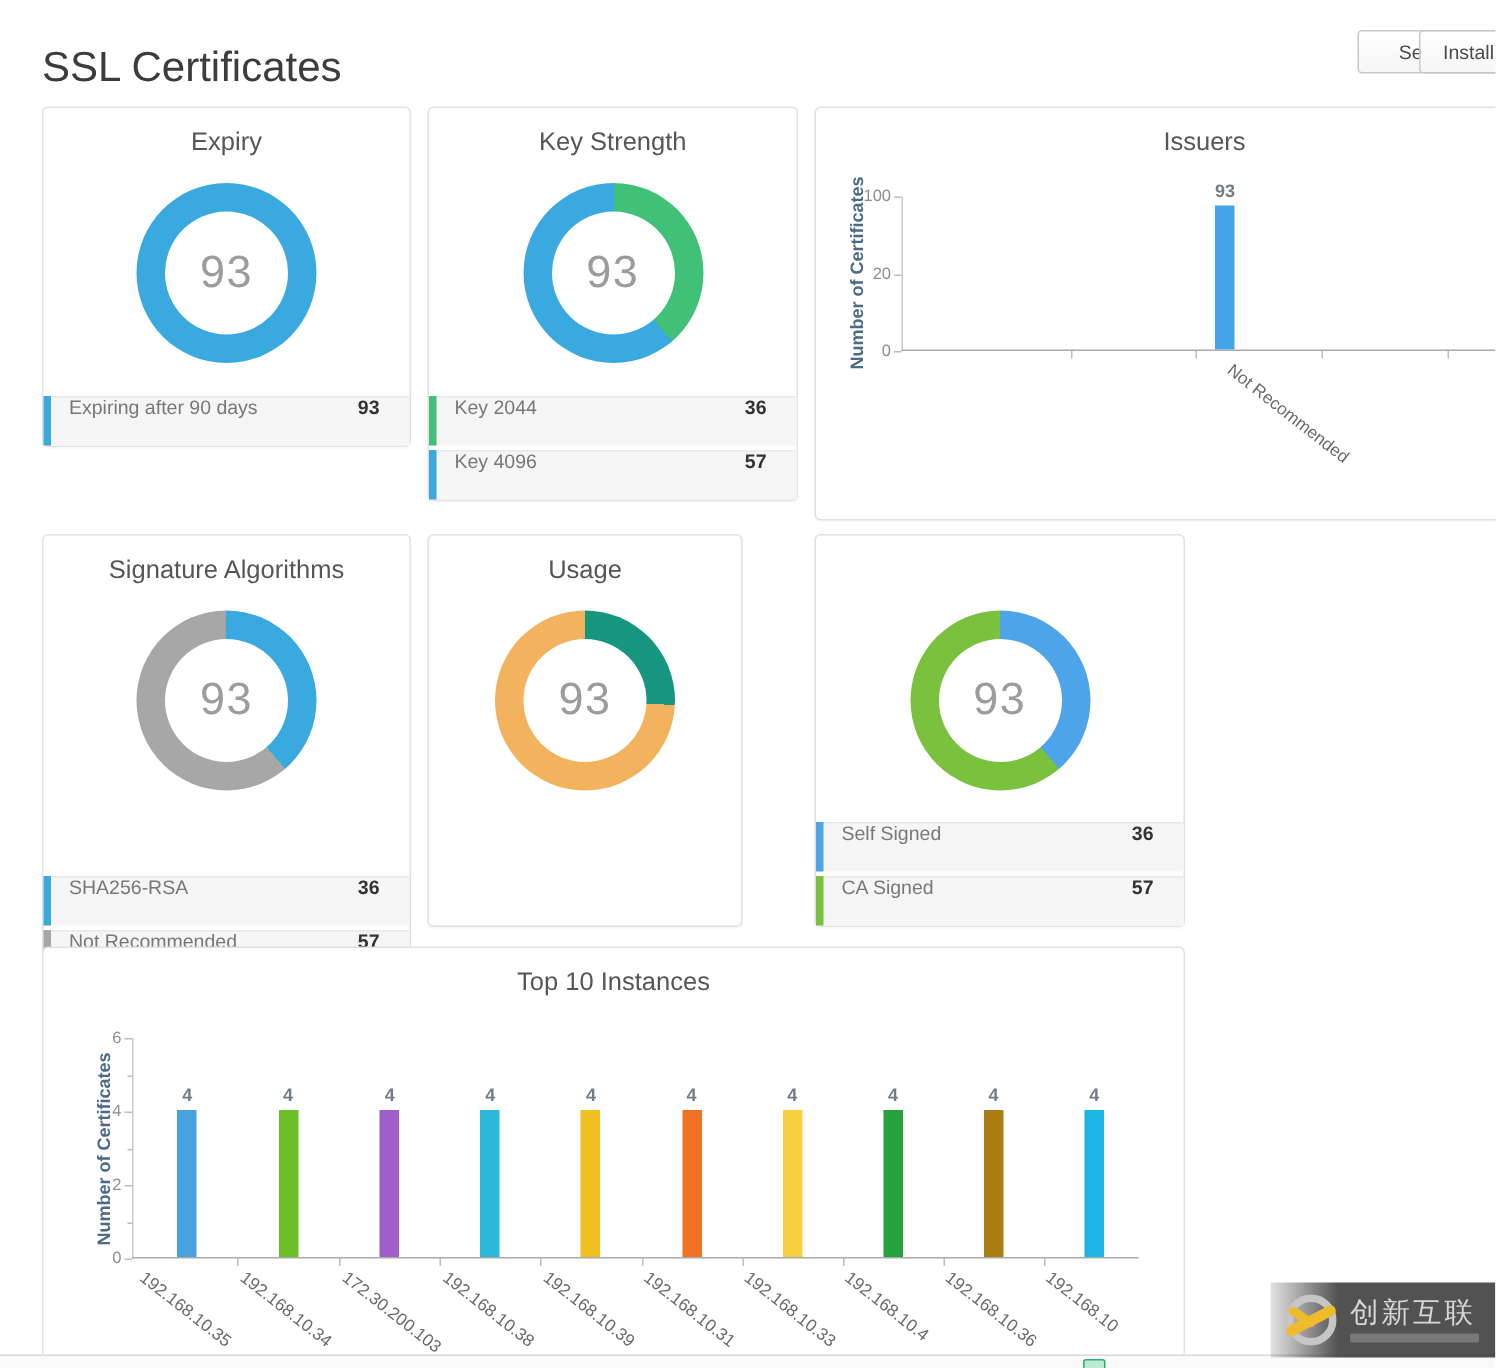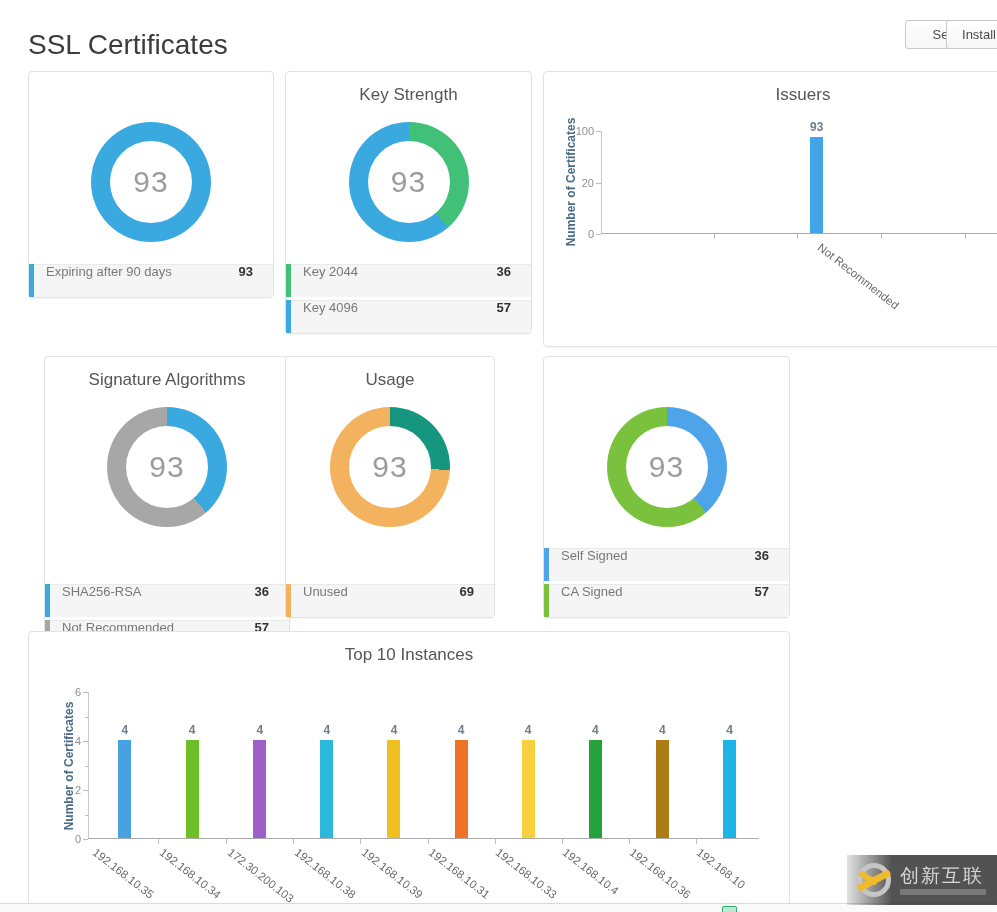--- a/index.html
+++ b/index.html
@@ -68,20 +68,21 @@
 </head>
 <body>
 
 <div class="viewport">
 
   <h1 class="page-title">SSL Certificates</h1>
   <button class="btn btn-settings">Settings</button>
   <button class="btn btn-install">Install</button>
 
   <div class="card" style="left:28px;top:71px;width:246px;height:227px;">
+    <div class="card-title">Expiry</div>
     <div class="donut" style="background: conic-gradient(rgb(57, 169, 224) 0deg, rgb(57, 169, 224) 360deg);">
       <span class="donut-total">93</span>
     </div>
     <div class="legend">
         <div class="legend-row">
           <span class="legend-marker" style="background: rgb(57, 169, 224);"></span>
           <span class="legend-label">Expiring after 90 days</span>
           <span class="legend-value">93</span>
         </div>
       </div>
@@ -120,21 +121,21 @@
         <div class="tick-x" style="left: 196.35px;"></div>
         <div class="tick-x" style="left: 279.972px;"></div>
         <div class="tick-x" style="left: 363.594px;"></div>
         <div class="bar" style="left: 209.254px; height: 95.79px; background: rgb(66, 165, 232);">
           <div class="bar-label">93</div>
         </div>
         <div class="xlabel" style="left: 221.754px; top: 110px; transform: rotate(38deg);">Not Recommended</div>
       </div>
   </div>
 
-  <div class="card" style="left:44px;top:356px;width:246px;height:298px;">
+  <div class="card" style="left:28px;top:356px;width:246px;height:298px;">
     <div class="card-title">Signature Algorithms</div>
     <div class="donut" style="background: conic-gradient(rgb(57, 169, 224) 0deg, rgb(57, 169, 224) 139.355deg, rgb(167, 167, 167) 139.355deg, rgb(167, 167, 167) 360deg);">
       <span class="donut-total">93</span>
     </div>
     <div class="legend">
         <div class="legend-row">
           <span class="legend-marker" style="background: rgb(57, 169, 224);"></span>
           <span class="legend-label">SHA256-RSA</span>
           <span class="legend-value">36</span>
         </div>
@@ -145,25 +146,20 @@
         </div>
       </div>
   </div>
 
   <div class="card" style="left:285px;top:356px;width:210px;height:262px;">
     <div class="card-title">Usage</div>
     <div class="donut" style="background: conic-gradient(rgb(22, 150, 126) 0deg, rgb(22, 150, 126) 92.9032deg, rgb(242, 178, 94) 92.9032deg, rgb(242, 178, 94) 360deg);">
       <span class="donut-total">93</span>
     </div>
     <div class="legend">
-        <div class="legend-row">
-          <span class="legend-marker" style="background: rgb(242, 178, 94);"></span>
-          <span class="legend-label">Unused</span>
-          <span class="legend-value">69</span>
-        </div>
       </div>
   </div>
 
   <div class="card" style="left:543px;top:356px;width:247px;height:262px;">
     <div class="donut" style="background: conic-gradient(rgb(77, 164, 232) 0deg, rgb(77, 164, 232) 139.355deg, rgb(122, 193, 62) 139.355deg, rgb(122, 193, 62) 360deg);">
       <span class="donut-total">93</span>
     </div>
     <div class="legend">
         <div class="legend-row">
           <span class="legend-marker" style="background: rgb(77, 164, 232);"></span>

